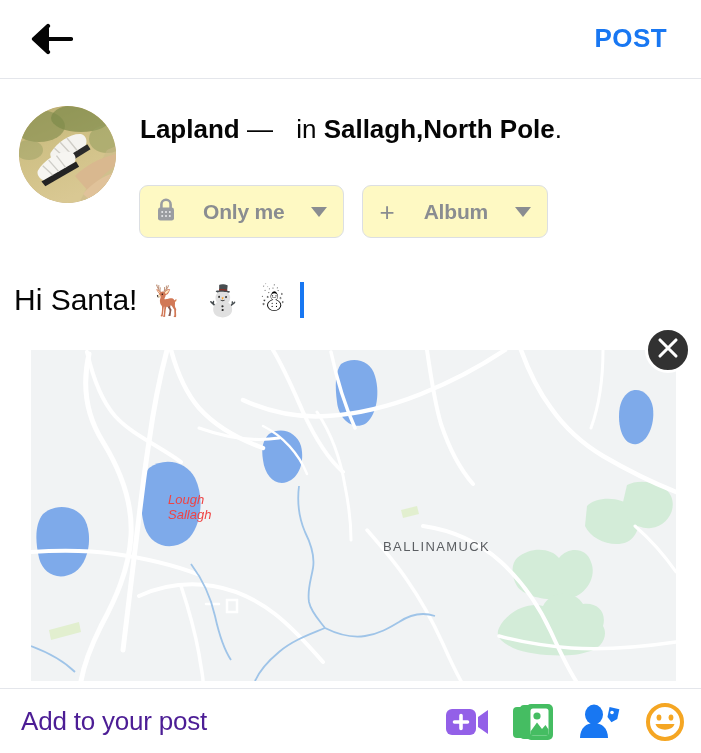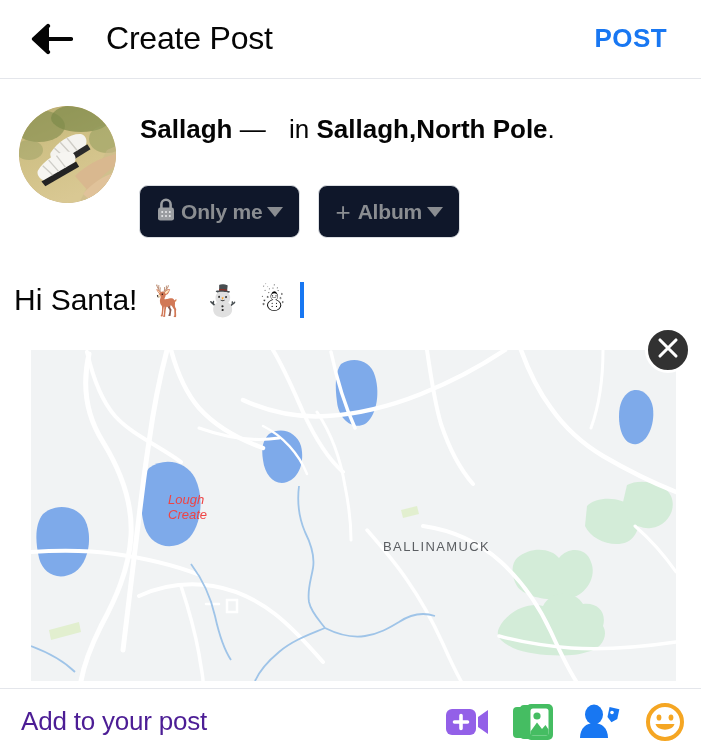--- a/index.html
+++ b/index.html
@@ -47,22 +47,22 @@
   }
   .name-line .nm { font-weight:700; }
   .name-line .dash { font-weight:400; }
   .name-line .inword { font-weight:400;margin-left:16px; }
   .name-line .place { font-weight:700; }
   .name-line .dot { font-weight:400; }
 
   .chips { position:absolute; left:139px; top:106px; display:flex; gap:18px; }
   .chip {
     height:53px; border:1px solid #dcdfe3; border-radius:9px;
-    display:flex; align-items:center; padding:0 16px; gap:5px;
-    background:#0f172a; cursor:pointer;
+    display:flex; align-items:center; padding:0 16px; gap:27px;
+    background:#fef9c3; cursor:pointer;
   }
   .chip-label {
     font-size:21px; font-weight:700; color:#8a8d91; letter-spacing:-0.2px;
   }
   .caret { width:0;height:0;border-left:8px solid transparent;border-right:8px solid transparent;border-top:10px solid #8a8d91; }
   .plus-glyph { font-size:26px; color:#8a8d91; font-weight:400; line-height:1; margin-right:2px; }
 
   
   .status-row {
     position:absolute; left:0; top:269px; width:701px; height:62px;
@@ -129,21 +129,20 @@
 
   <div class="header">
     <div class="back-btn">
       <span>
         <svg width="42" height="34" viewBox="0 0 42 34">
           <path d="M3 17 L17 4 M3 17 L17 30 M3 17 L40 17" stroke="#050505" stroke-width="4.2" fill="none" stroke-linecap="round" stroke-linejoin="round"></path>
           <path d="M3 17 L18 5.5 L18 28.5 Z" fill="#050505"></path>
         </svg>
       </span>
     </div>
-    <div class="header-title">Create Post</div>
     <div class="post-btn">POST</div>
   </div>
 
   <div class="identity">
 
     <div class="avatar">
       <svg class="avatar-art" width="97" height="97" viewBox="0 0 97 97">
         <defs>
           <clipPath id="avclip">
               <circle cx="48.5" cy="48.5" r="48.5"></circle>
@@ -174,21 +173,21 @@
           <g transform="rotate(-30 40 62)">
             <path d="M20 54 C32 47 50 47 58 54 C62 58 60 65 52 67 L25 67 C19 67 16 58 20 54 Z" fill="#f6f5f1"></path>
             <path d="M18 65 L58 65 L58 71 L19 71 Z" fill="#232323"></path>
             <path d="M27 52 L31 65 M35 50 L38 65 M44 50 L46 65" stroke="#cecdc7" stroke-width="1.4" fill="none"></path>
           </g>
         </g>
       </svg>
     </div>
 
     <div class="name-line">
-      <span class="nm">Sallagh</span>
+      <span class="nm">Lapland</span>
       <span class="dash">—</span>
       <span class="inword">in</span>
       <span class="place">Sallagh,North Pole</span><span class="dot">.</span>
     </div>
 
     <div class="chips">
       <div class="chip">
         <span>
           <svg width="20" height="25" viewBox="0 0 20 25">
             <path d="M5.4 11 L5.4 7.4 A4.6 4.6 0 0 1 14.6 7.4 L14.6 11" stroke="#9a9da1" stroke-width="2.6" fill="none"></path>
@@ -272,21 +271,21 @@
         <path d="M294 278 C306 284 320 288 334 286 C348 284 358 278 368 272 C380 264 392 262 404 266"></path>
         <path d="M160 214 C172 230 180 248 184 266 C188 284 192 298 200 310"></path>
         <path d="M0 296 C16 302 32 310 44 322"></path>
       </g>
     </svg>
 
   </div>
 
   <div class="map-label-lake">
     <span>Lough</span><br>
-    <span>Create</span>
+    <span>Sallagh</span>
   </div>
   <div class="map-label-town">BALLINAMUCK</div>
 
   <div class="close-btn">
     <span>
       <svg width="22" height="22" viewBox="0 0 22 22">
         <path d="M3 3 L19 19 M19 3 L3 19" stroke="#ffffff" stroke-width="3.1" stroke-linecap="round"></path>
       </svg>
     </span>
   </div>

